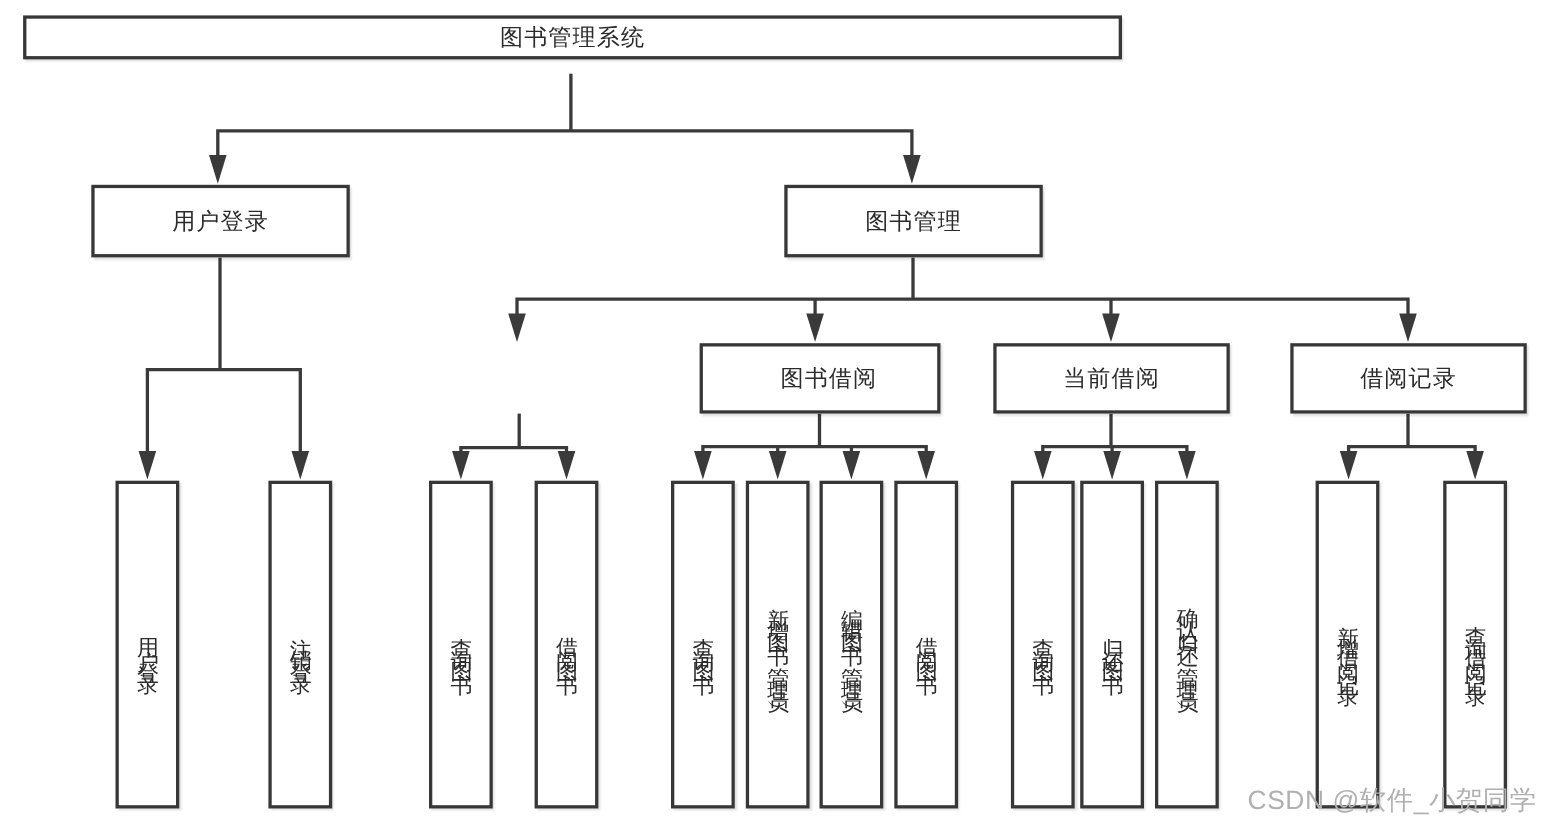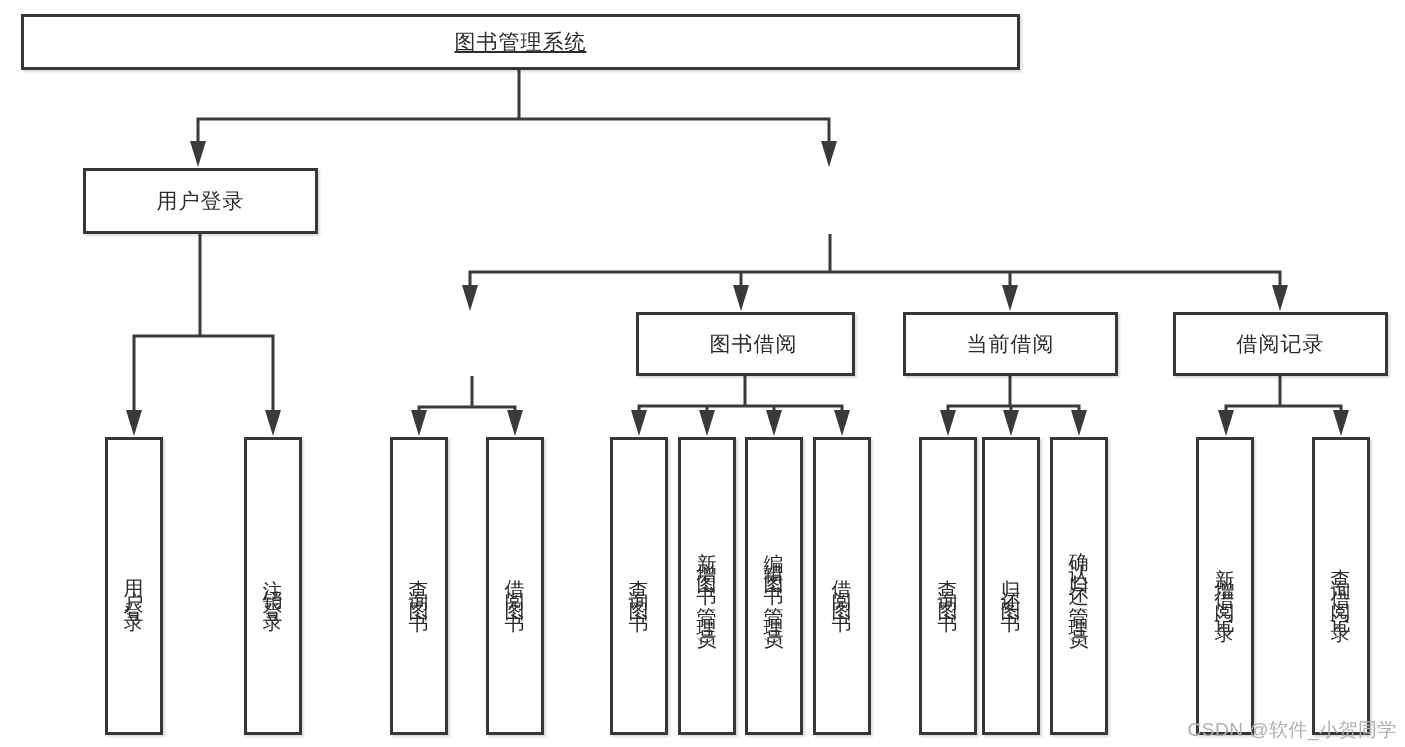--- a/index.html
+++ b/index.html
@@ -19,21 +19,21 @@
     color: var(--text, #2b2b2b);
     box-shadow: 2px 2px 2px rgba(0,0,0,0.14);
   }
   .node.h span { font-size:21px; letter-spacing:1px; white-space:nowrap; }
   .node.leaf span {
     writing-mode: vertical-rl; text-orientation: mixed;
     font-size:20px; letter-spacing:0.55em; line-height:1;
   }
   .watermark {
     position:absolute; right:8px; bottom:4px;
-    font-size:19px; color: var(--watermark, #b0b0b0);
+    font-size:24px; color: var(--watermark, #b0b0b0);
     letter-spacing:0.5px; white-space:nowrap;
   }
 </style>
 </head>
 <body>
 
 <div class="stage">
 
   <svg class="wires" viewBox="0 0 1405 747" xmlns="http://www.w3.org/2000/svg">
 
@@ -76,26 +76,29 @@
     <path class="a" d="M940 410 L956 410 L948 436 Z"></path>
     <path class="a" d="M1003 410 L1019 410 L1011 436 Z"></path>
     <path class="a" d="M1071 410 L1087 410 L1079 436 Z"></path>
 
     <path class="l" d="M1280 376 V406"></path>
     <path class="l" d="M1226 412 V406 H1341 V412"></path>
     <path class="a" d="M1218 410 L1234 410 L1226 436 Z"></path>
     <path class="a" d="M1333 410 L1349 410 L1341 436 Z"></path>
   </svg>
 
-  <div class="node h" style="left:21px; top:14px; width:999px; height:56px;text-decoration:underline;">
+  <div class="node h" style="left:21px; top:14px; width:999px; height:40px;">
     <span>图书管理系统</span>
   </div>
 
   <div class="node h" style="left:83px; top:168px; width:235px; height:66px;">
     <span>用户登录</span>
+  </div>
+  <div class="node h" style="left:713px; top:168px; width:235px; height:66px;">
+    <span>图书管理</span>
   </div>
 
   <div class="node h" style="left:636px; top:312px; width:219px; height:64px;padding-left:16px;">
     <span>图书借阅</span>
   </div>
   <div class="node h" style="left:903px; top:312px; width:215px; height:64px;">
     <span>当前借阅</span>
   </div>
   <div class="node h" style="left:1173px; top:312px; width:215px; height:64px;">
     <span>借阅记录</span>

